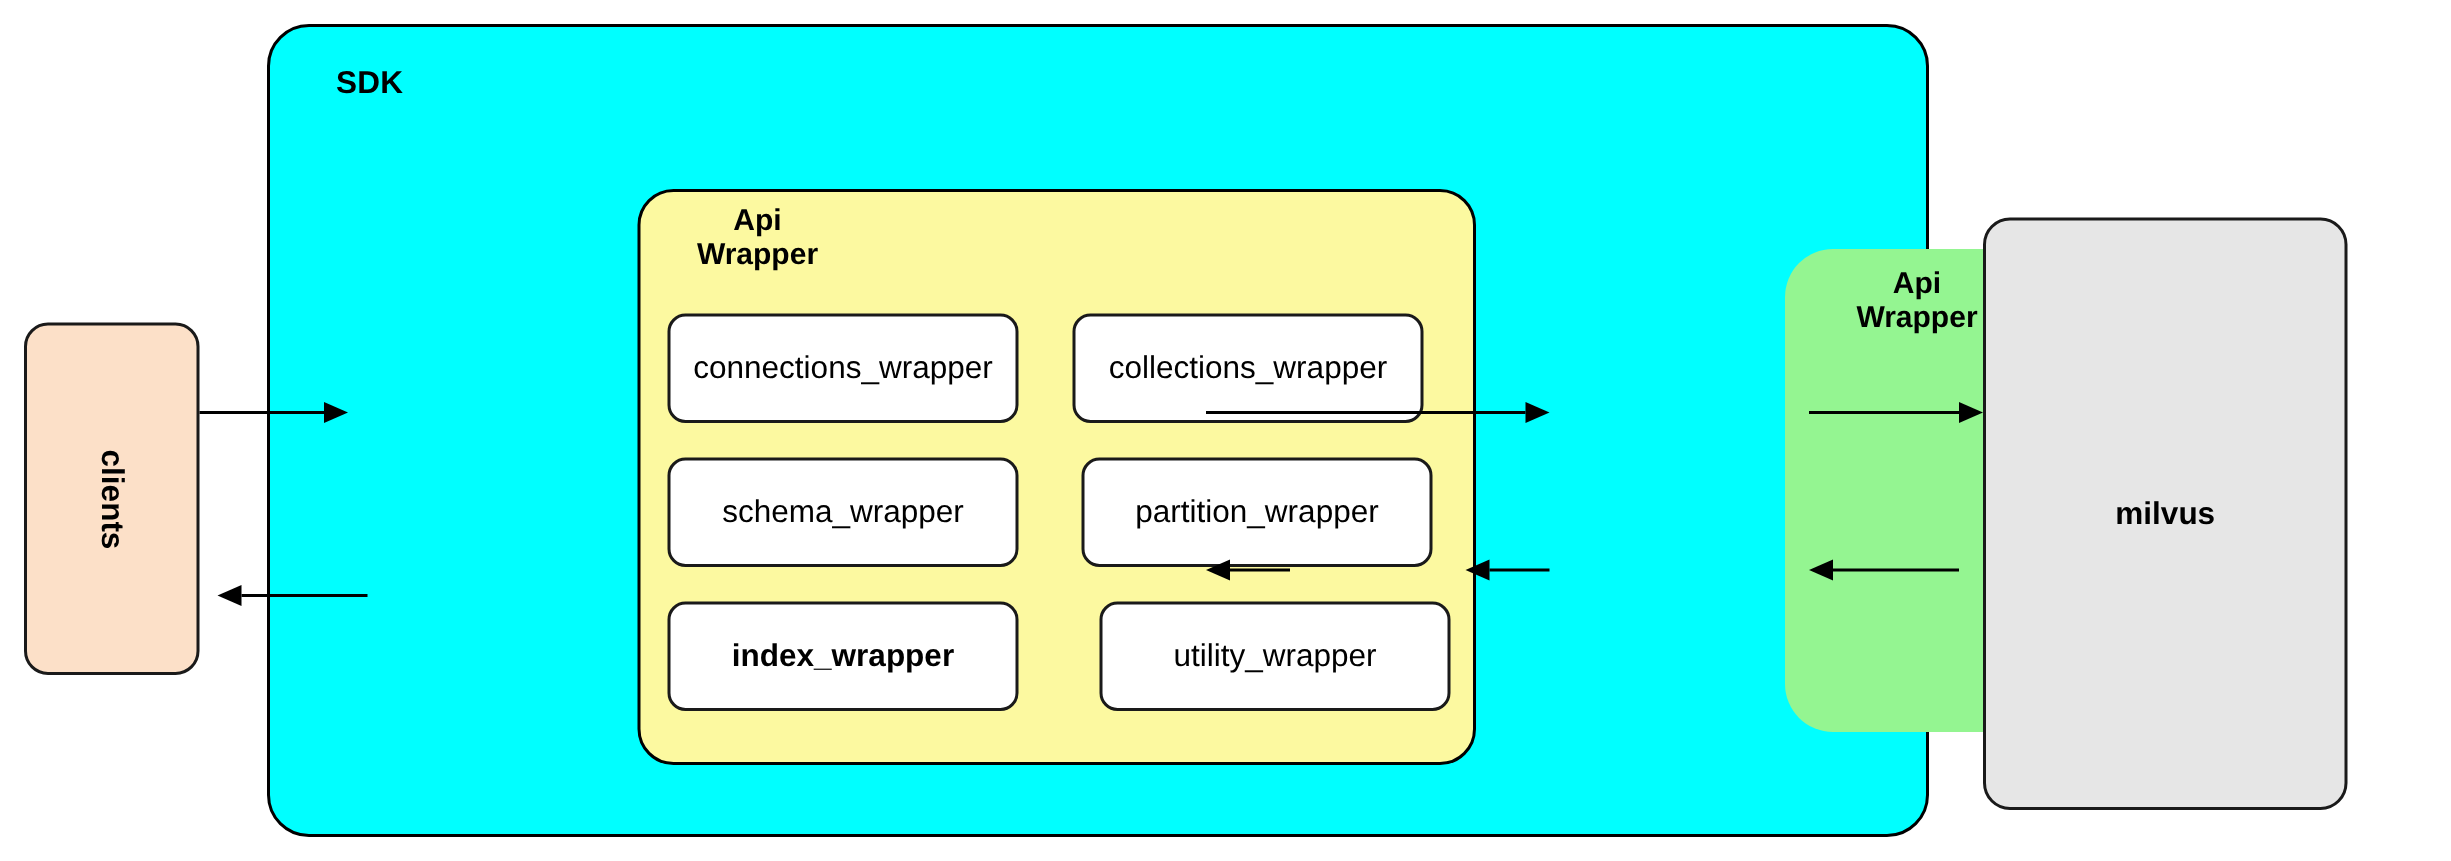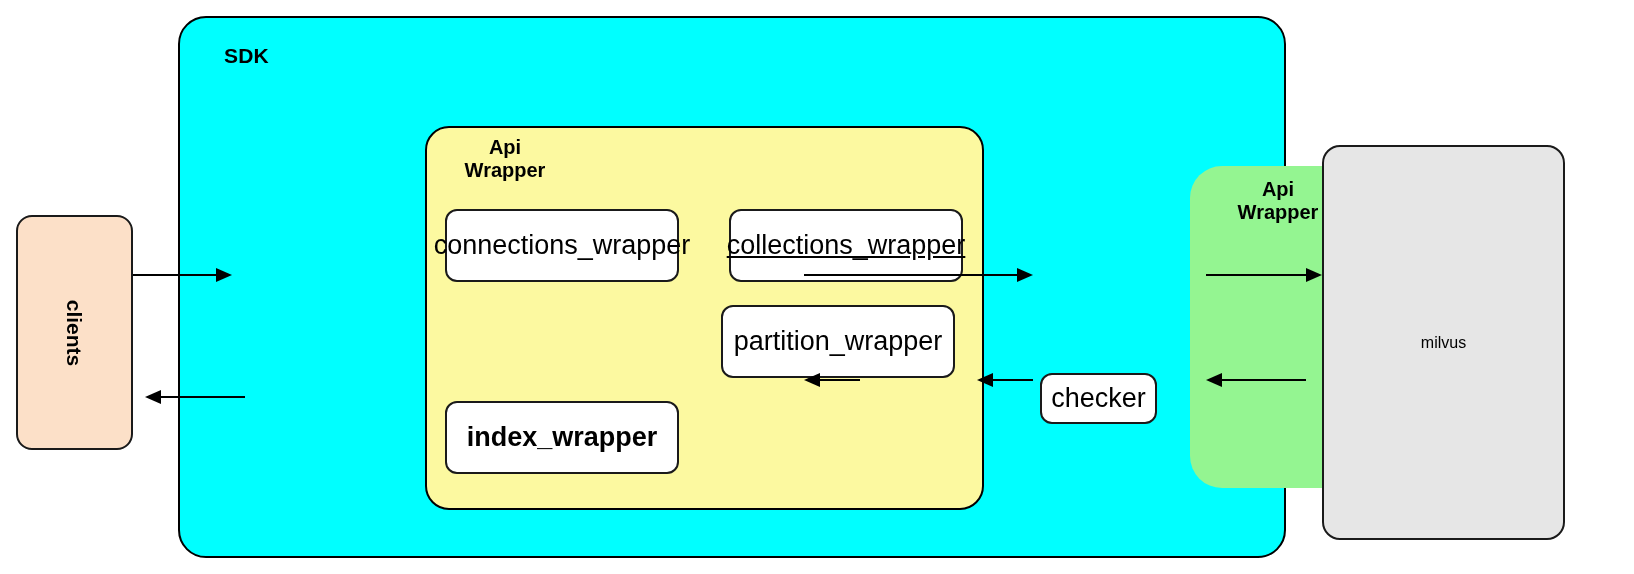--- a/index.html
+++ b/index.html
@@ -88,21 +88,21 @@
     line-height: 1.15;
     width: 140px;
     text-align: center;
   }
 
   
   .leaf {
     background: #ffffff;
     border: 2px solid #1a1a1a;
     border-radius: 12px;
-    font-size: 27px;
+    font-size: 21px;
     color: #000000;
   }
   .wrapper-cell {
     width: 234px;
     height: 73px;
   }
 
   #clients-box {
     left: 16px;
     top: 215px;
@@ -123,22 +123,22 @@
   #milvus-box {
     left: 1322px;
     top: 145px;
     width: 243px;
     height: 395px;
     background: #e6e6e6;
     border: 2px solid #1a1a1a;
     border-radius: 18px;
   }
   #milvus-label {
-    font-size: 16px;
-    font-weight: normal;
+    font-size: 21px;
+    font-weight: bold;
     color: #000000;
   }
 
   #checker-box {
     left: 860px;
     top: 355px;
     width: 117px;
     height: 51px;
   }
 
@@ -170,34 +170,37 @@
 
     <div class="box" id="api-wrapper-container">
       <div id="api-wrapper-label">
         <div>Api</div>
         <div>Wrapper</div>
       </div>
 
       <div class="box leaf wrapper-cell" style="left:18px; top:81px;">
         <span>connections_wrapper</span>
       </div>
-      <div class="box leaf wrapper-cell" style="left:302px; top:81px;text-decoration:underline;">
+      <div class="box leaf wrapper-cell" style="left:288px; top:81px;">
         <span>collections_wrapper</span>
+      </div>
+      <div class="box leaf wrapper-cell" style="left:18px; top:177px;">
+        <span>schema_wrapper</span>
       </div>
       <div class="box leaf wrapper-cell" style="left:294px; top:177px;">
         <span>partition_wrapper</span>
       </div>
       <div class="box leaf wrapper-cell" style="left:18px; top:273px;font-weight:bold;">
         <span>index_wrapper</span>
       </div>
+      <div class="box leaf wrapper-cell" style="left:306px; top:273px;">
+        <span>utility_wrapper</span>
+      </div>
     </div>
 
-    <div class="box leaf" id="checker-box" style="position:absolute;">
-      <span>checker</span>
-    </div>
 
     <div class="box" id="api-gateway-container">
       <div id="api-gateway-label">
         <div>Api</div>
         <div>Wrapper</div>
       </div>
 
     </div>
   </div>
 

